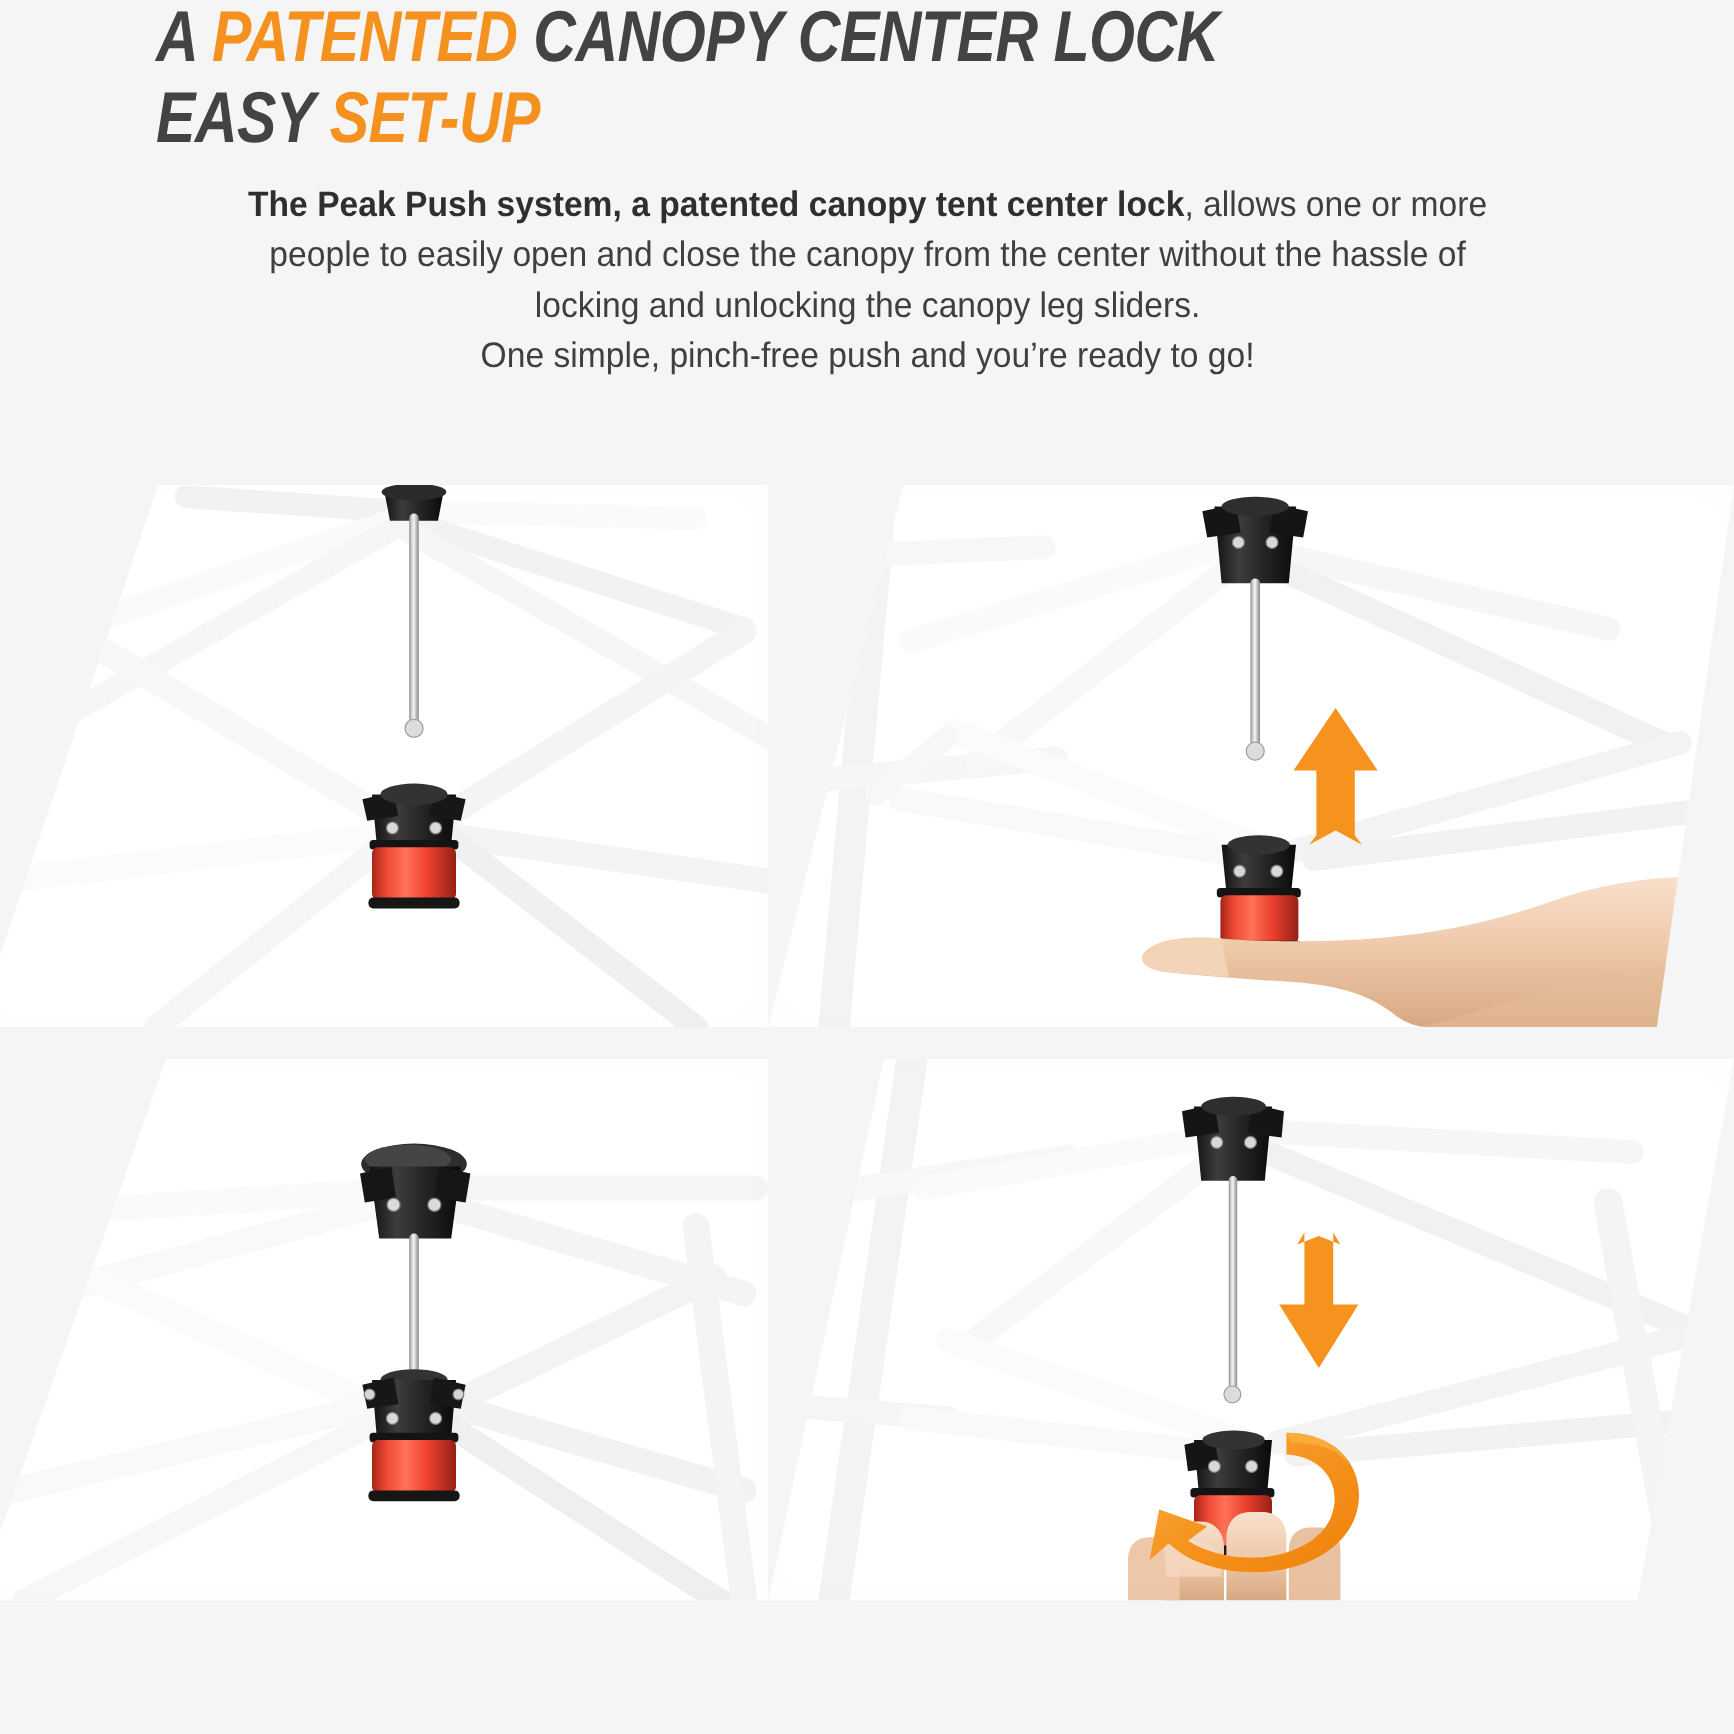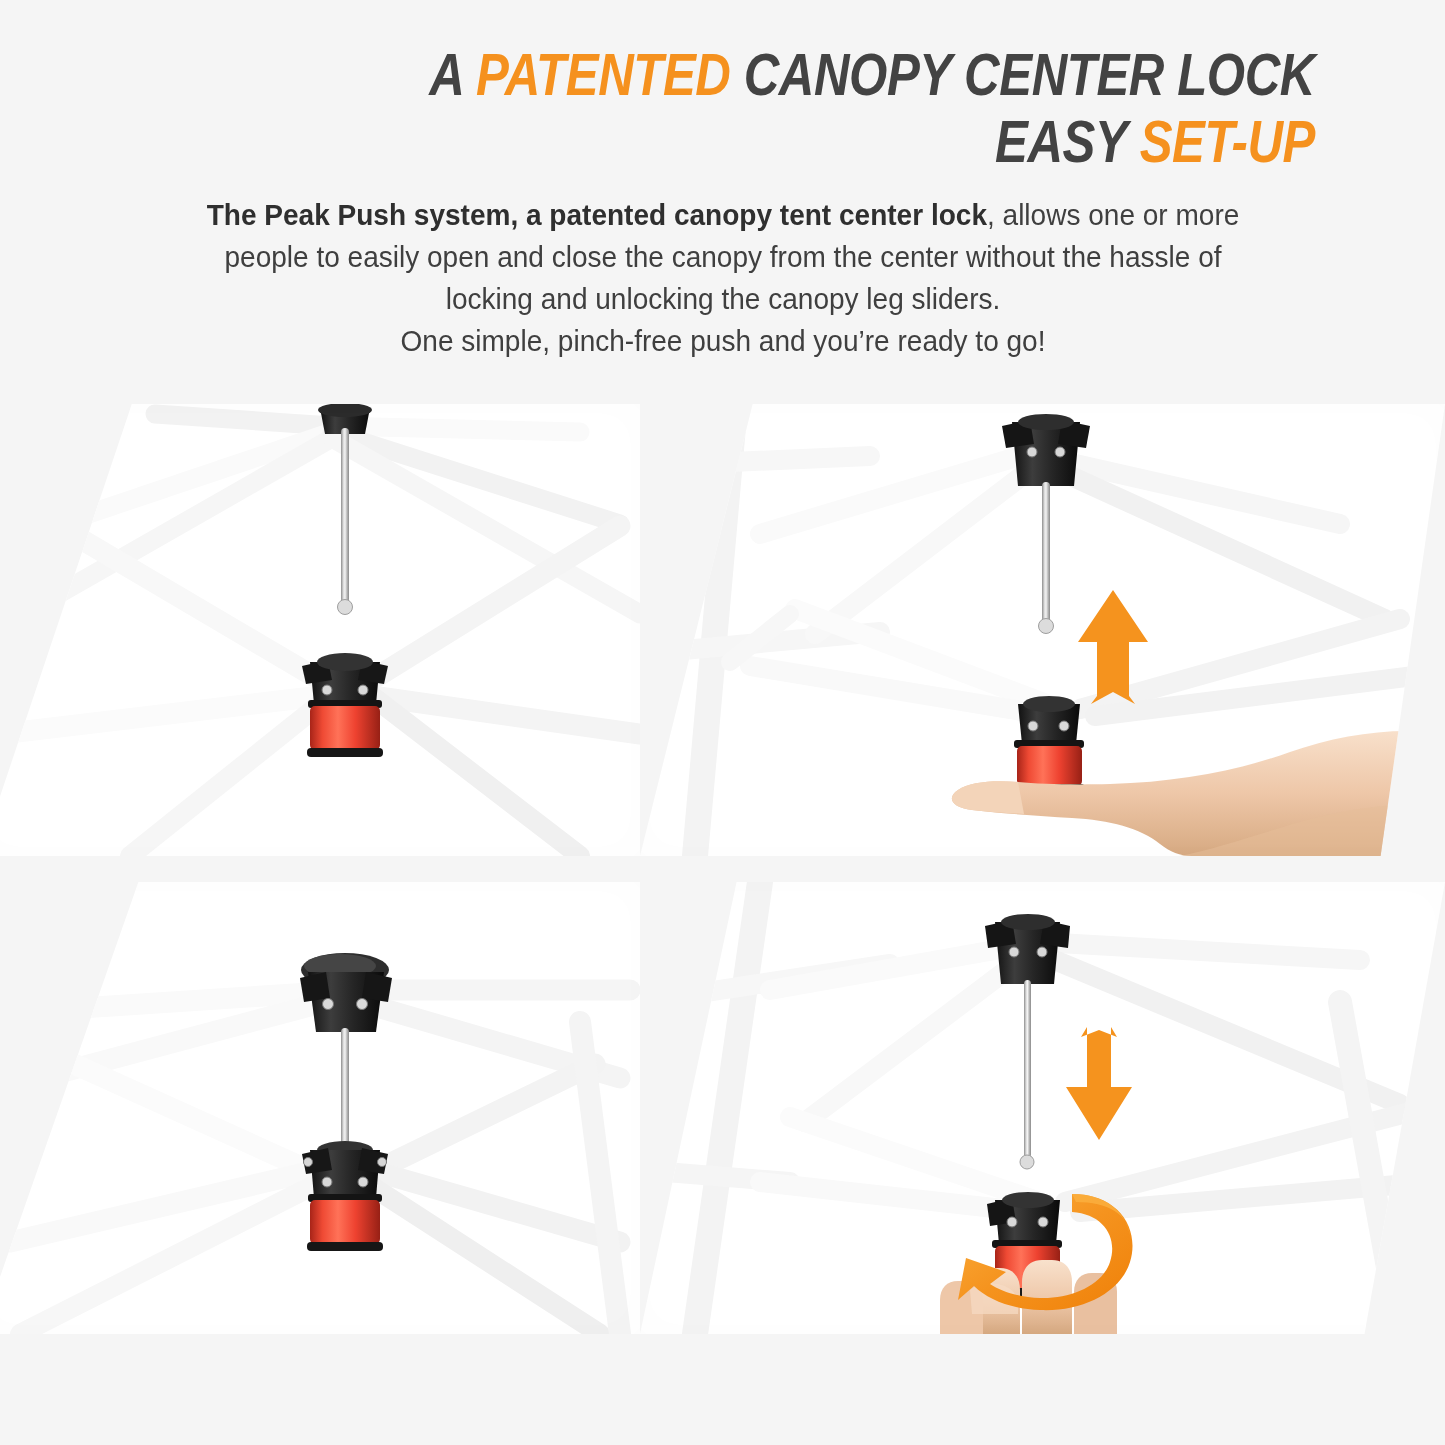--- a/index.html
+++ b/index.html
@@ -7,22 +7,21 @@
     width:1445px;height:1445px;
     background:#f5f5f5;
     font-family:"Liberation Sans", sans-serif;
     overflow:hidden;
     position:relative;
   }
   .page{position:relative;width:1445px;height:1445px;background:#f5f5f5;}
 
   
   .headline{
-    text-align:right;
-    padding-top:44px;
+    text-align:left;
     line-height:1.02;
   }
   .headline .line{
     font-family:"Liberation Sans", sans-serif;
     font-weight:700;
     font-style:italic;
     font-size:60px;
     letter-spacing:-0.5px;
     color:#434343;
     transform:scaleX(0.82);

